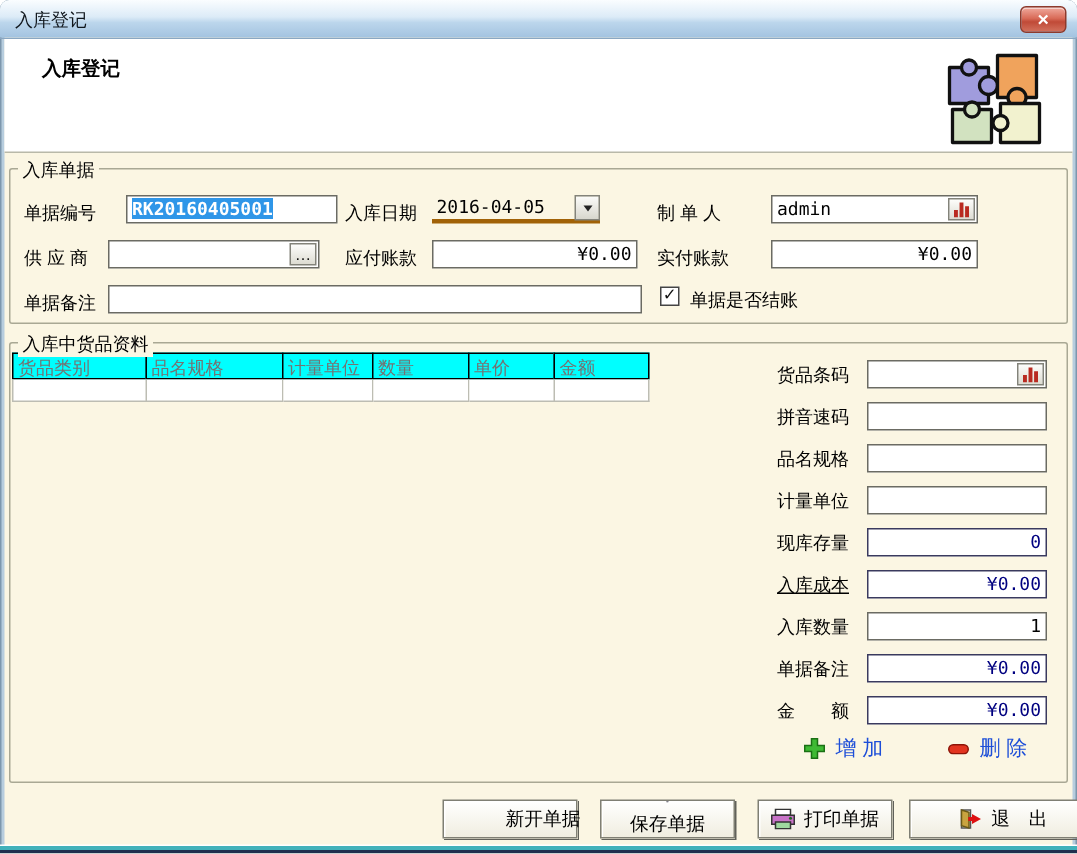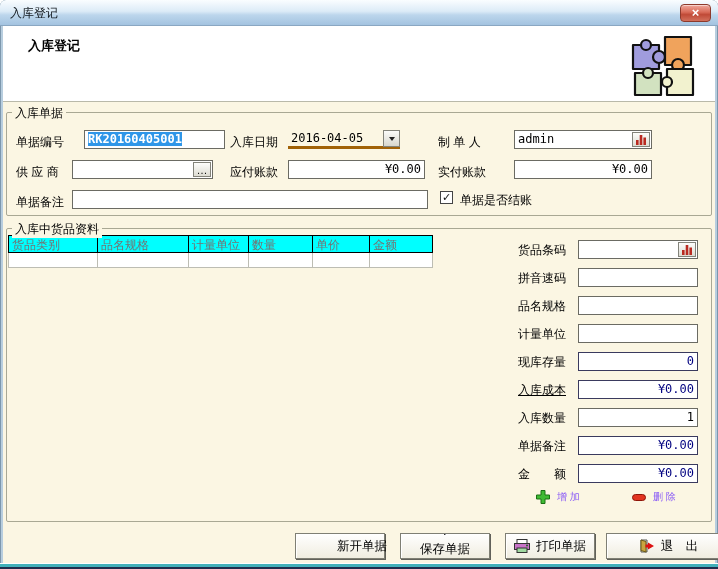--- a/index.html
+++ b/index.html
@@ -68,21 +68,21 @@
     background:#00ffff; border:1px solid #000; margin-left:-1px; height:18px;
     font-size:12px; padding:1px 3px; color:#737373; overflow:hidden; white-space:nowrap; cursor:default;
   }
   .th:first-child{ margin-left:0; }
   .trow{ position:absolute; display:flex; }
   .td{
     background:#fff; border-right:1px solid #bdbdb3; border-bottom:1px solid #bdbdb3; height:15px; cursor:default;
   }
   .td:first-child{ border-left:1px solid #bdbdb3; }
   
-  .linkbtn{ position:absolute; display:flex; align-items:center; gap:7px; cursor:pointer; font-size:10px; color:#8b5cf6; white-space:pre; }
+  .linkbtn{ position:absolute; display:flex; align-items:center; gap:7px; cursor:pointer; font-size:14px; color:#1d4ed8; white-space:pre; }
   
   .btn{
     position:absolute; height:26px;
     background:linear-gradient(180deg,#ffffff,#f0ede0);
     border:1px solid #7f7f74; box-shadow:1px 1px 0 #61615a, inset 1px 1px 0 #ffffff;
     display:flex; align-items:center; justify-content:center; gap:6px;
     font-size:12.5px; color:#000; cursor:pointer; white-space:pre;
   }
   .band{
     position:absolute; left:0; bottom:0; width:718px; height:6px;

